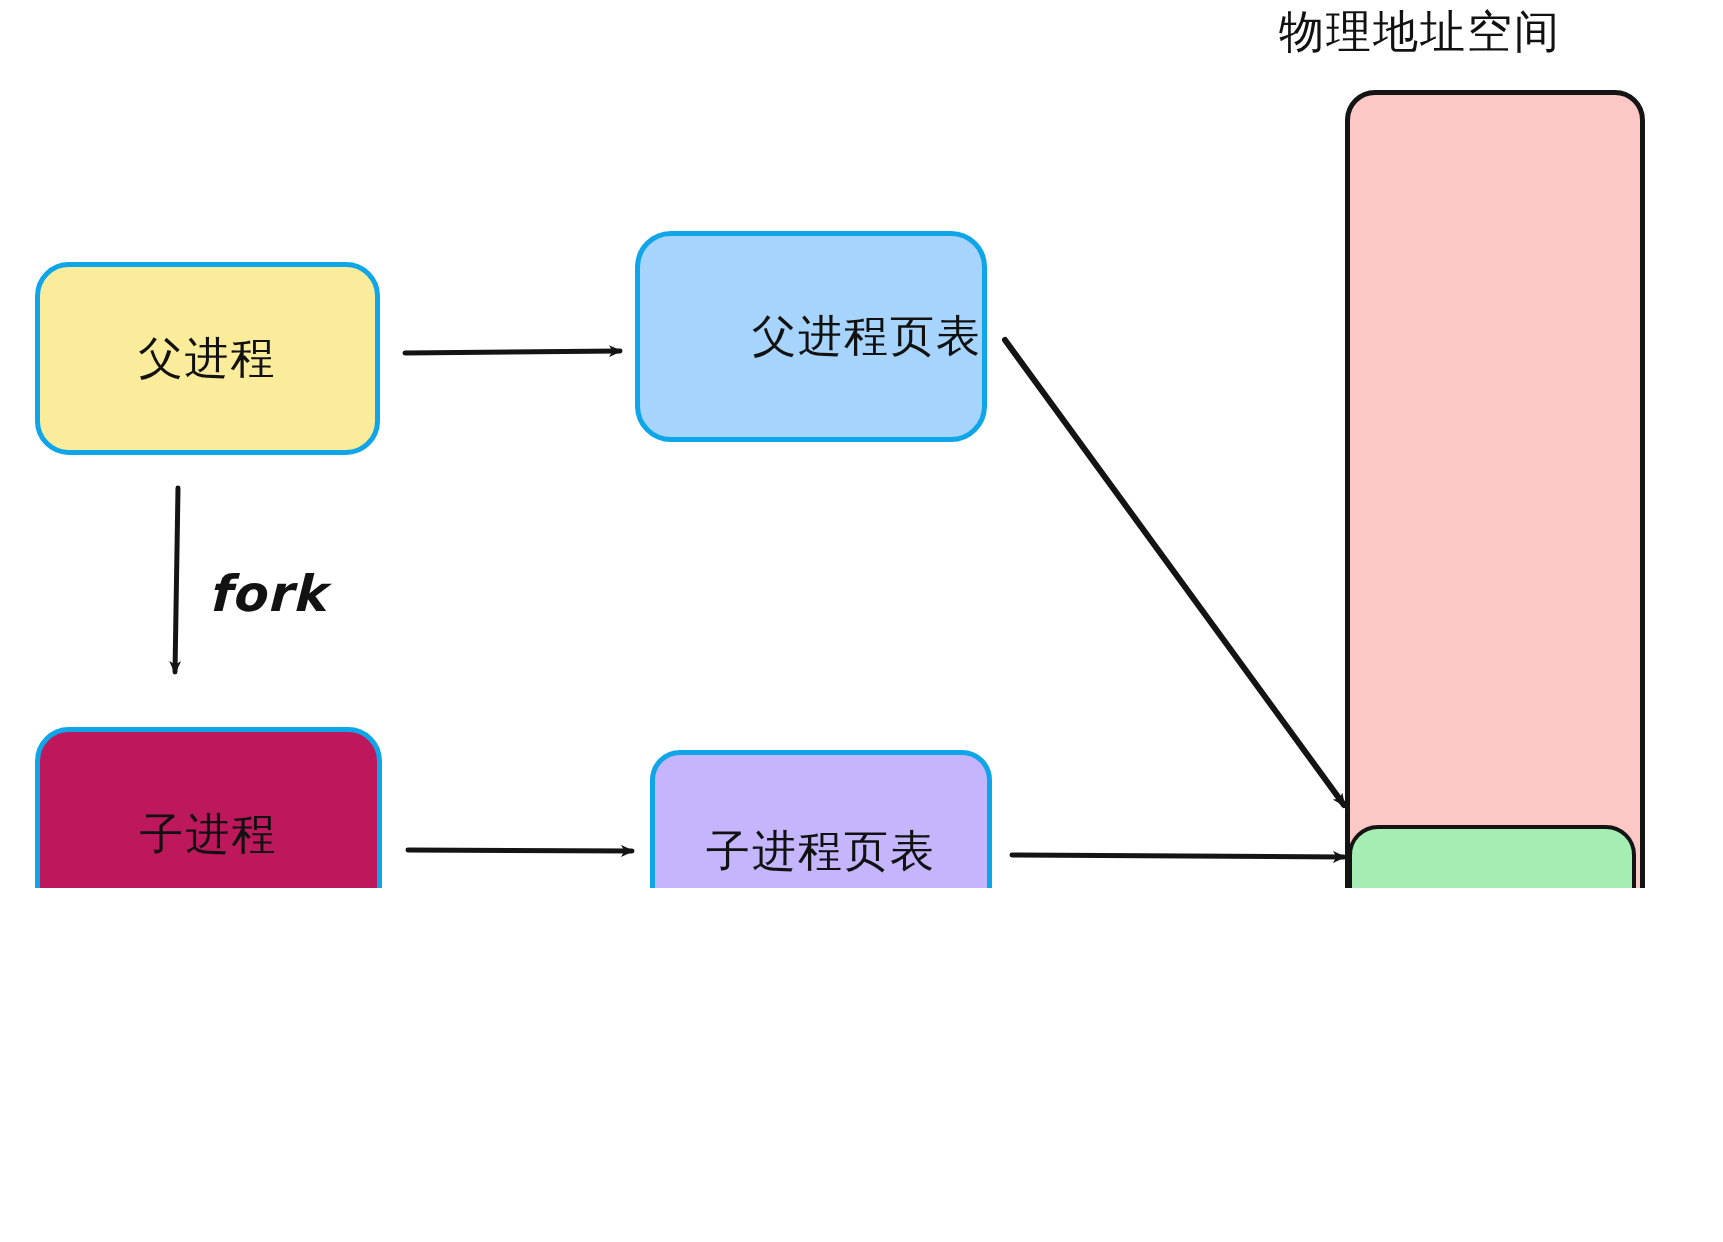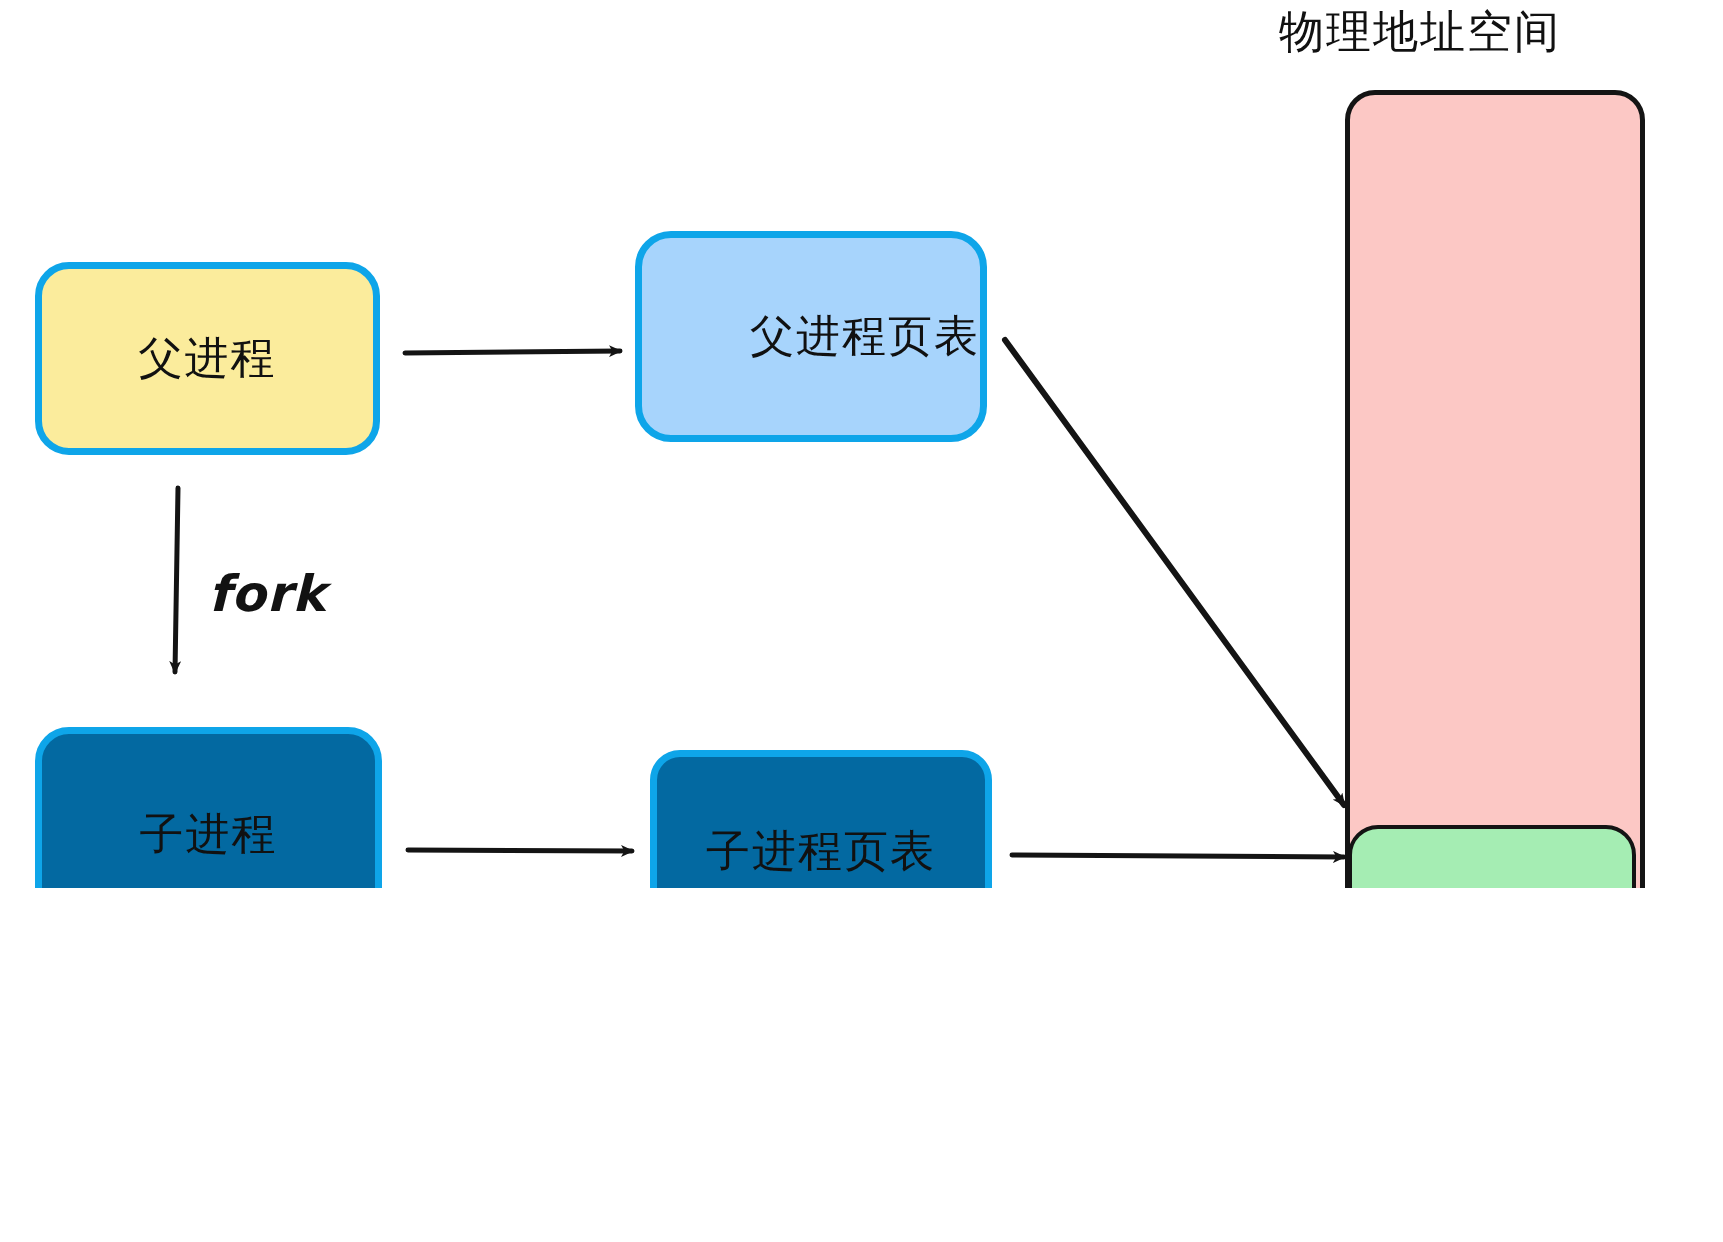--- a/index.html
+++ b/index.html
@@ -19,21 +19,21 @@
     position: absolute;
     left: 0; top: 0;
     width: 1723px;
     height: 1242px;
     pointer-events: none;
   }
 
   .node {
     position: absolute;
     box-sizing: border-box;
-    border: 7px solid #0ea5e9;
+    border: 5px solid #0ea5e9;
     display: flex;
     align-items: center;
     justify-content: center;
     text-align: center;
   }
   .node-label {
     color: #111111;
     font-size: 44px;
     font-weight: 400;
     letter-spacing: 2px;
@@ -42,32 +42,32 @@
   }
 
   
   #parent-process {
     left: 35px; top: 262px; width: 345px; height: 193px;
     background: #FBEC9C;
     border-radius: 34px;
   }
   #child-process {
     left: 35px; top: 727px; width: 347px; height: 215px;
-    background: #0369a1;
+    background: #be185d;
     border-radius: 34px;
   }
   #parent-page-table {
     left: 635px; top: 231px; width: 352px; height: 211px;
     background: #A7D4FC;
     border-radius: 36px;
     justify-content: flex-end;
   }
   #child-page-table {
     left: 650px; top: 750px; width: 342px; height: 202px;
-    background: #0369a1;
+    background: #c4b5fd;
     border-radius: 30px;
   }
 
   #physical-memory {
     left: 1345px; top: 90px; width: 300px; height: 1140px;
     background: #FCC8C5;
     border-radius: 30px;
     border: 5px solid #141414;
     display: block;
   }

